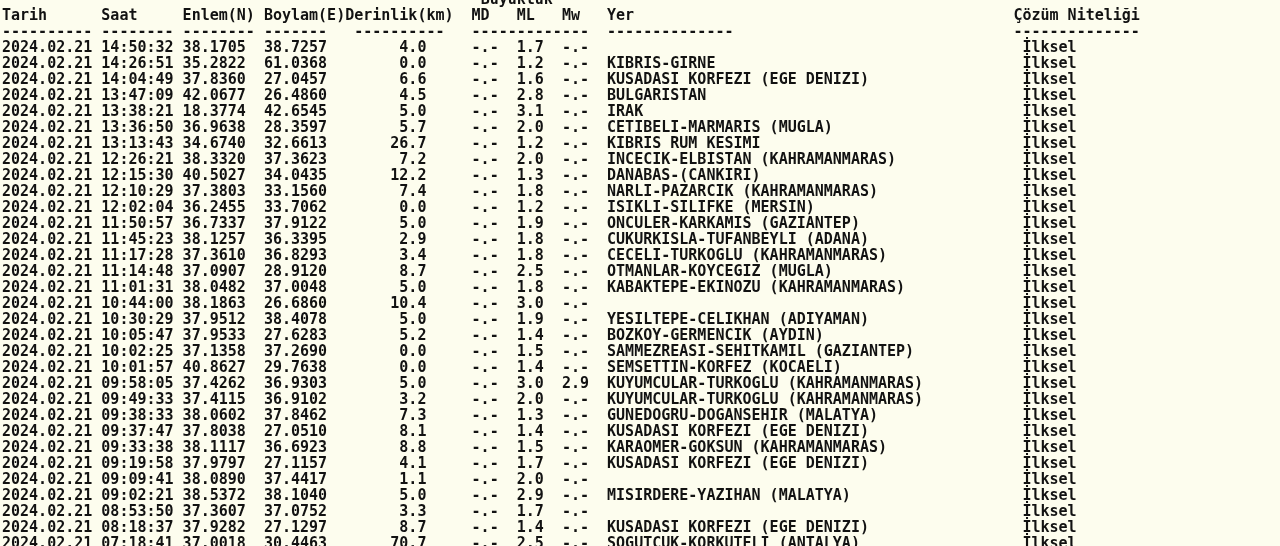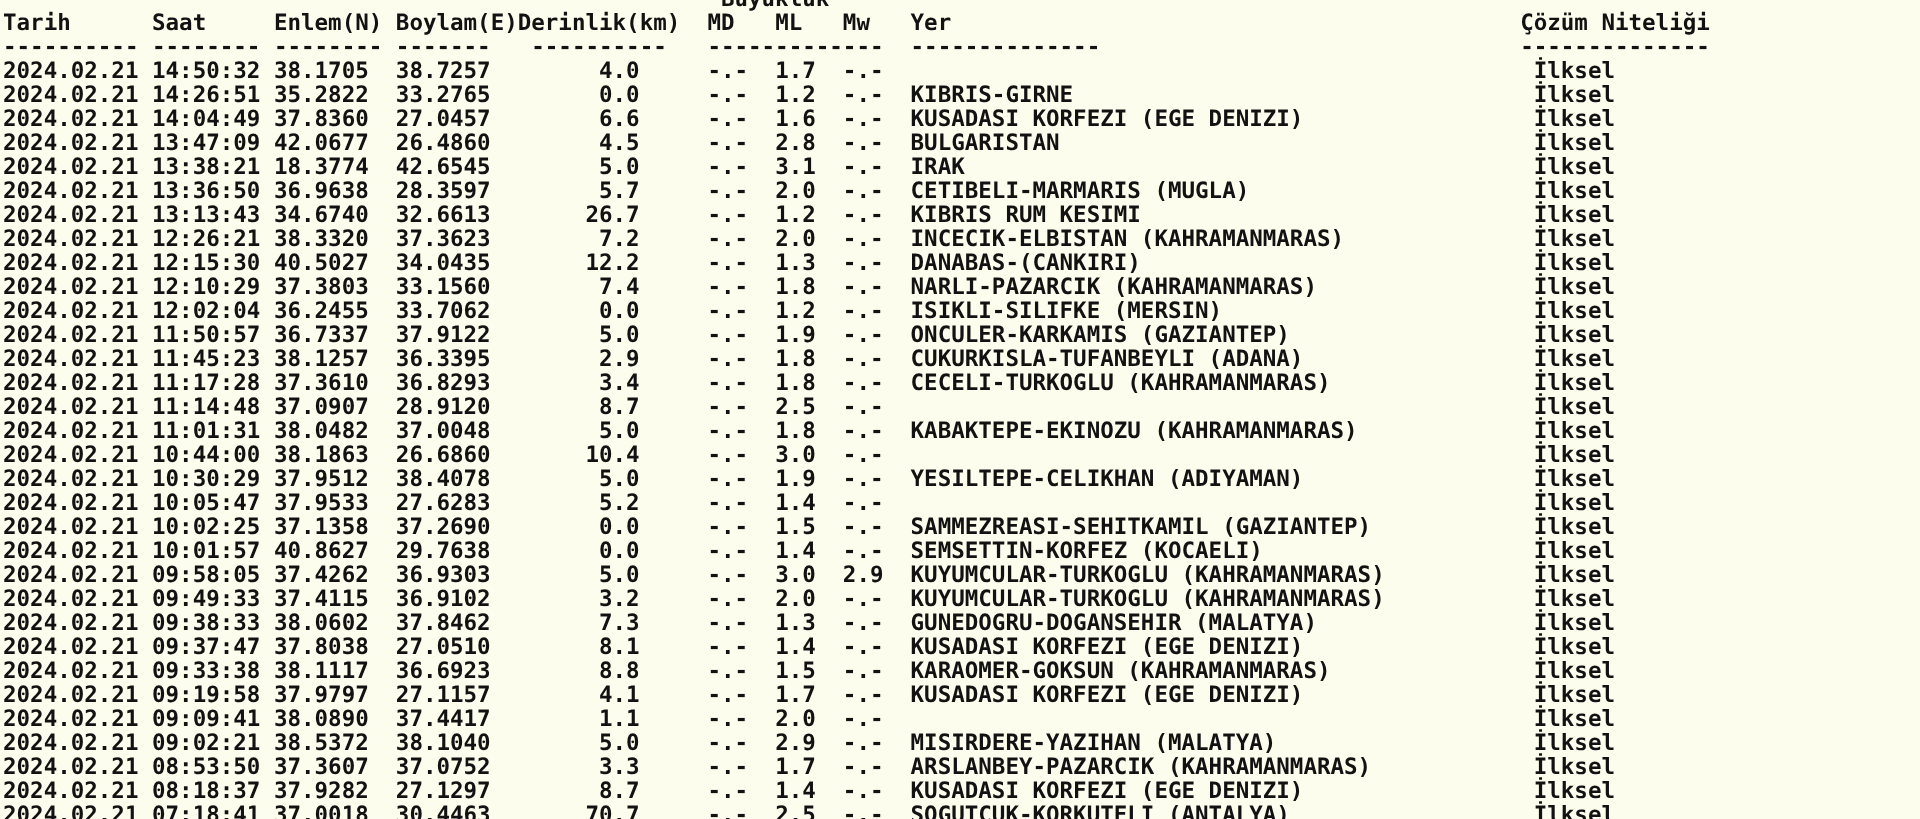--- a/index.html
+++ b/index.html
@@ -77,21 +77,21 @@
     <span class="c depth">4.0</span>
     <span class="c" style="left:52ch">-.-</span>
     <span class="c" style="left:57ch">1.7</span>
     <span class="c" style="left:62ch">-.-</span>
     <span class="c" style="left:113ch">İlksel</span>
   </div>
       <div class="line">
     <span class="c" style="left:0ch">2024.02.21</span>
     <span class="c" style="left:11ch">14:26:51</span>
     <span class="c" style="left:20ch">35.2822</span>
-    <span class="c" style="left:29ch">33.2765</span>
+    <span class="c" style="left:29ch">61.0368</span>
     <span class="c depth">0.0</span>
     <span class="c" style="left:52ch">-.-</span>
     <span class="c" style="left:57ch">1.2</span>
     <span class="c" style="left:62ch">-.-</span>
     <span class="c" style="left:67ch">KIBRIS-GIRNE</span>
     <span class="c" style="left:113ch">İlksel</span>
   </div>
       <div class="line">
     <span class="c" style="left:0ch">2024.02.21</span>
     <span class="c" style="left:11ch">14:04:49</span>
@@ -238,20 +238,21 @@
   </div>
       <div class="line">
     <span class="c" style="left:0ch">2024.02.21</span>
     <span class="c" style="left:11ch">11:14:48</span>
     <span class="c" style="left:20ch">37.0907</span>
     <span class="c" style="left:29ch">28.9120</span>
     <span class="c depth">8.7</span>
     <span class="c" style="left:52ch">-.-</span>
     <span class="c" style="left:57ch">2.5</span>
     <span class="c" style="left:62ch">-.-</span>
+    <span class="c" style="left:67ch">OTMANLAR-KOYCEGIZ (MUGLA)</span>
     <span class="c" style="left:113ch">İlksel</span>
   </div>
       <div class="line">
     <span class="c" style="left:0ch">2024.02.21</span>
     <span class="c" style="left:11ch">11:01:31</span>
     <span class="c" style="left:20ch">38.0482</span>
     <span class="c" style="left:29ch">37.0048</span>
     <span class="c depth">5.0</span>
     <span class="c" style="left:52ch">-.-</span>
     <span class="c" style="left:57ch">1.8</span>
@@ -284,20 +285,21 @@
   </div>
       <div class="line">
     <span class="c" style="left:0ch">2024.02.21</span>
     <span class="c" style="left:11ch">10:05:47</span>
     <span class="c" style="left:20ch">37.9533</span>
     <span class="c" style="left:29ch">27.6283</span>
     <span class="c depth">5.2</span>
     <span class="c" style="left:52ch">-.-</span>
     <span class="c" style="left:57ch">1.4</span>
     <span class="c" style="left:62ch">-.-</span>
+    <span class="c" style="left:67ch">BOZKOY-GERMENCIK (AYDIN)</span>
     <span class="c" style="left:113ch">İlksel</span>
   </div>
       <div class="line">
     <span class="c" style="left:0ch">2024.02.21</span>
     <span class="c" style="left:11ch">10:02:25</span>
     <span class="c" style="left:20ch">37.1358</span>
     <span class="c" style="left:29ch">37.2690</span>
     <span class="c depth">0.0</span>
     <span class="c" style="left:52ch">-.-</span>
     <span class="c" style="left:57ch">1.5</span>
@@ -414,21 +416,20 @@
   </div>
       <div class="line">
     <span class="c" style="left:0ch">2024.02.21</span>
     <span class="c" style="left:11ch">08:53:50</span>
     <span class="c" style="left:20ch">37.3607</span>
     <span class="c" style="left:29ch">37.0752</span>
     <span class="c depth">3.3</span>
     <span class="c" style="left:52ch">-.-</span>
     <span class="c" style="left:57ch">1.7</span>
     <span class="c" style="left:62ch">-.-</span>
-    <span class="c" style="left:67ch">ARSLANBEY-PAZARCIK (KAHRAMANMARAS)</span>
     <span class="c" style="left:113ch">İlksel</span>
   </div>
       <div class="line">
     <span class="c" style="left:0ch">2024.02.21</span>
     <span class="c" style="left:11ch">08:18:37</span>
     <span class="c" style="left:20ch">37.9282</span>
     <span class="c" style="left:29ch">27.1297</span>
     <span class="c depth">8.7</span>
     <span class="c" style="left:52ch">-.-</span>
     <span class="c" style="left:57ch">1.4</span>

